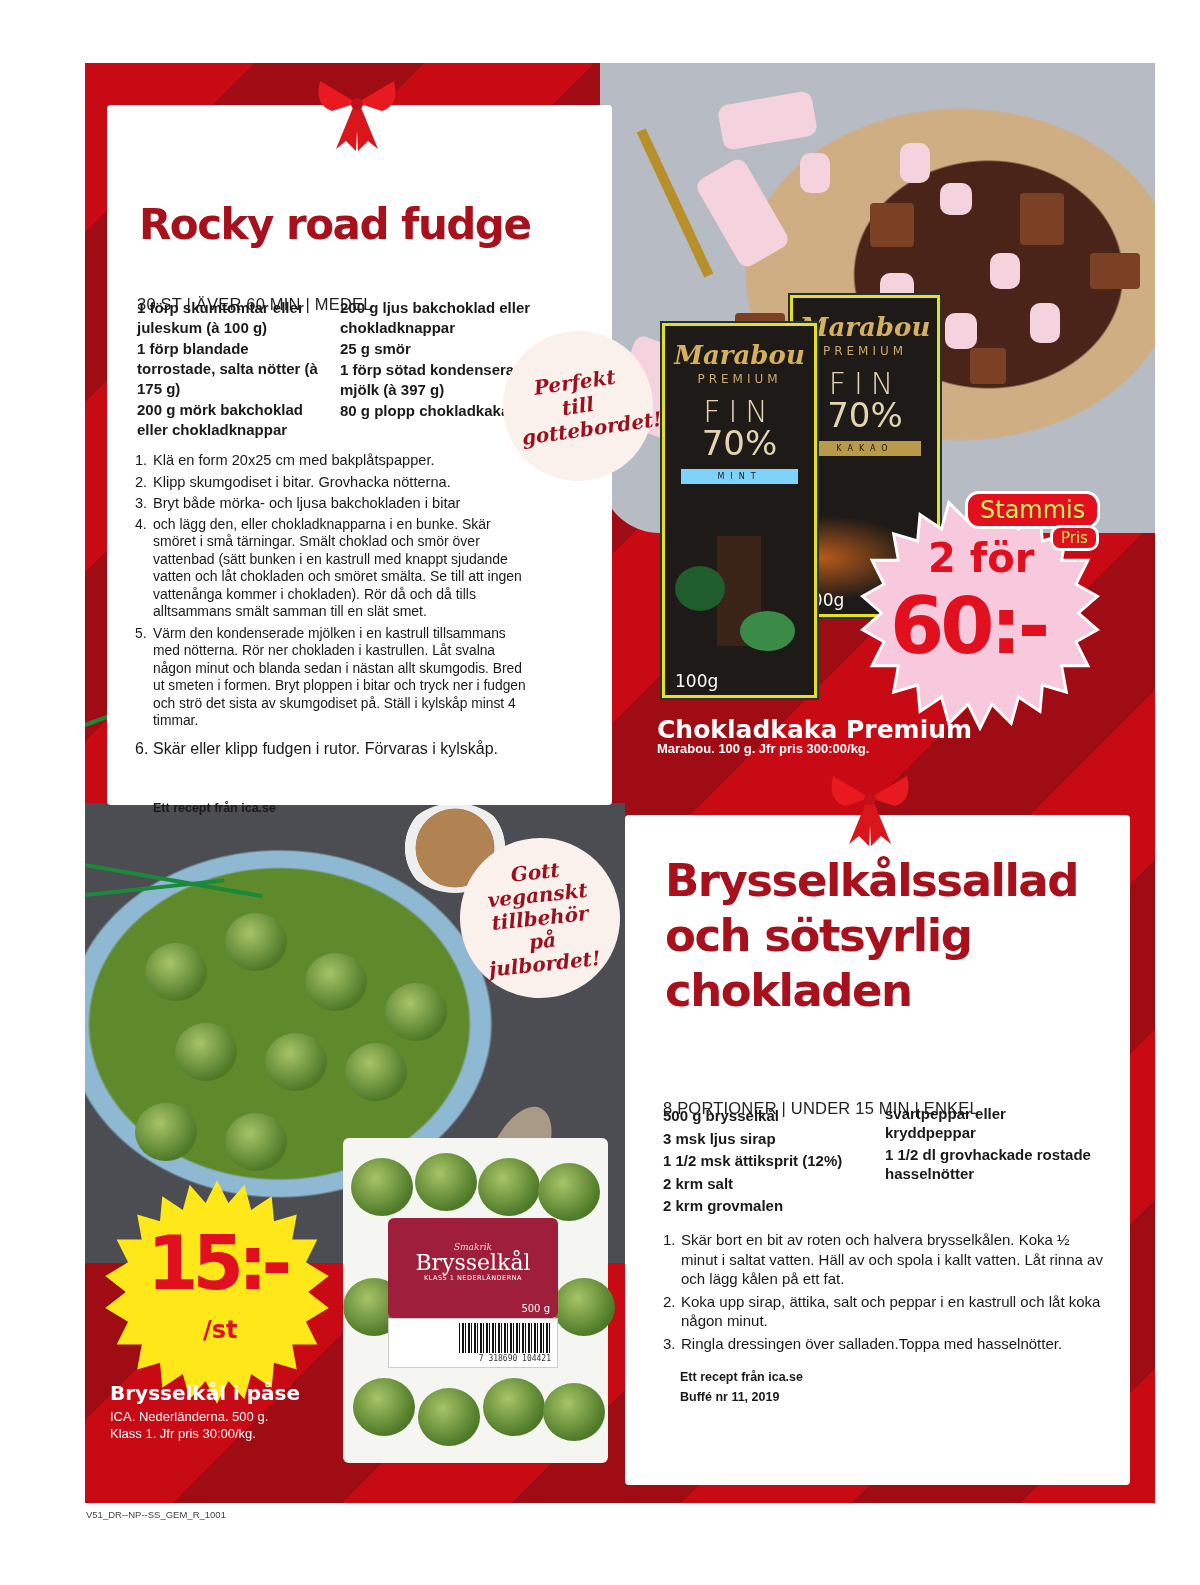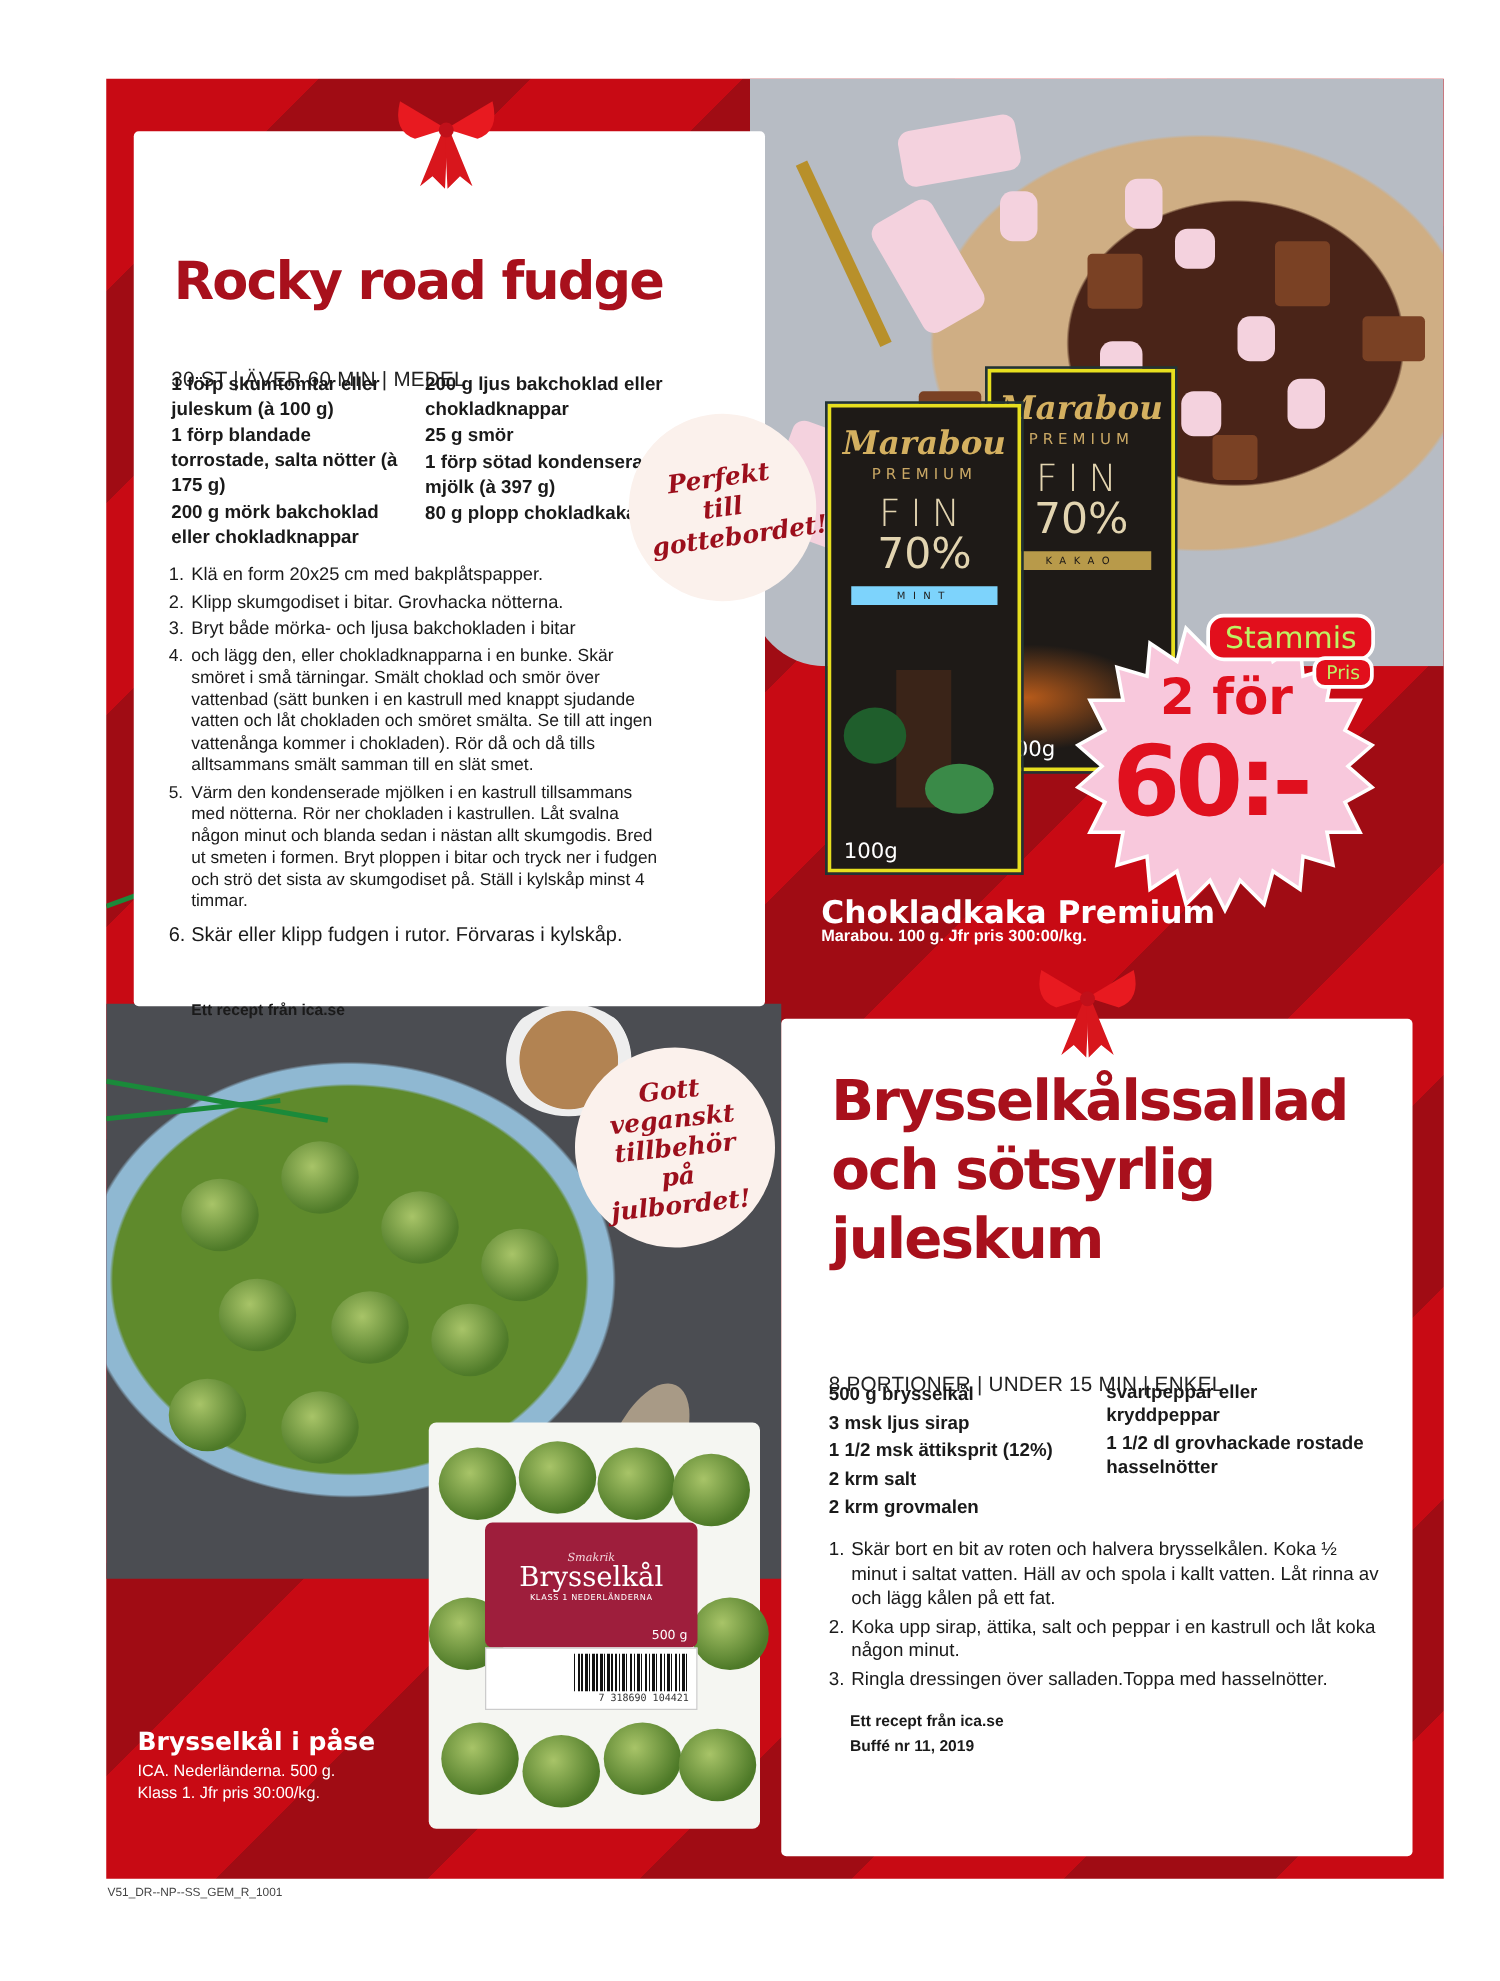--- a/index.html
+++ b/index.html
@@ -240,21 +240,21 @@
           <path d="M45 28 L82 6 Q88 30 70 36 Z" fill="#e81a20"></path>
           <path d="M42 30 L24 74 L34 66 L44 76 L46 34 Z" fill="#d8161c"></path>
           <path d="M48 30 L66 74 L56 66 L46 76 L44 34 Z" fill="#d8161c"></path>
           <circle cx="45" cy="29" r="6" fill="#c0101a"></circle>
         </svg>
     </div>
 
     <div class="recipe-title" style="position:absolute;left:40px;top:38px;font-size:45px;line-height:55px;">
       <div>Brysselkålssallad</div>
       <div>och sötsyrlig</div>
-      <div>juleskum</div>
+      <div>chokladen</div>
     </div>
 
     <div class="meta" style="position:absolute;left:38px;top:259px;">8 PORTIONER | UNDER 15 MIN | ENKEL</div>
 
     <div class="ing-col" style="position:absolute;left:38px;top:290px;width:210px;line-height:21.5px;">
       <div>500 g brysselkål</div>
       <div>3 msk ljus sirap</div>
       <div>1 1/2 msk ättiksprit (12%)</div>
       <div>2 krm salt</div>
       <div>2 krm grovmalen</div>
@@ -296,20 +296,27 @@
       <div class="big">Brysselkål</div>
       <div class="sub">KLASS 1 NEDERLÄNDERNA</div>
       <div class="wt">500 g</div>
     </div>
     <div class="barcode-box">
       <div class="barcode"></div>
       <div class="barcode-num">7 318690 104421</div>
     </div>
   </div>
 
+  <div class="burst" style="left:18px;top:1115px;width:228px;height:228px;">
+    <svg viewBox="0 0 100 100">
+      <polygon fill="#ffe81a" points="50,1 55,11 62,3 65,14 74,8 75,19 85,16 83,27 94,27 89,37 99,43 90,50 99,57 89,63 94,73 83,73 85,84 75,81 74,92 65,86 62,97 55,89 50,99 45,89 38,97 35,86 26,92 25,81 15,84 17,73 6,73 11,63 1,57 10,50 1,43 11,37 6,27 17,27 15,16 25,19 26,8 35,14 38,3 45,11"></polygon>
+    </svg>
+    <div class="txt" style="left:44px;top:42px;font-size:74px;letter-spacing:-6px;">15:-</div>
+    <div class="txt" style="left:100px;top:138px;font-size:24px;">/st</div>
+  </div>
 
   <div class="product-name" style="left:25px;top:1318px;font-size:20px;">Brysselkål i påse</div>
   <div class="product-desc" style="left:25px;top:1345px;">
     <div>ICA. Nederländerna. 500 g.</div>
     <div>Klass 1. Jfr pris 30:00/kg.</div>
   </div>
 </div>
 
 <div class="footer-code">V51_DR--NP--SS_GEM_R_1001</div>
 

